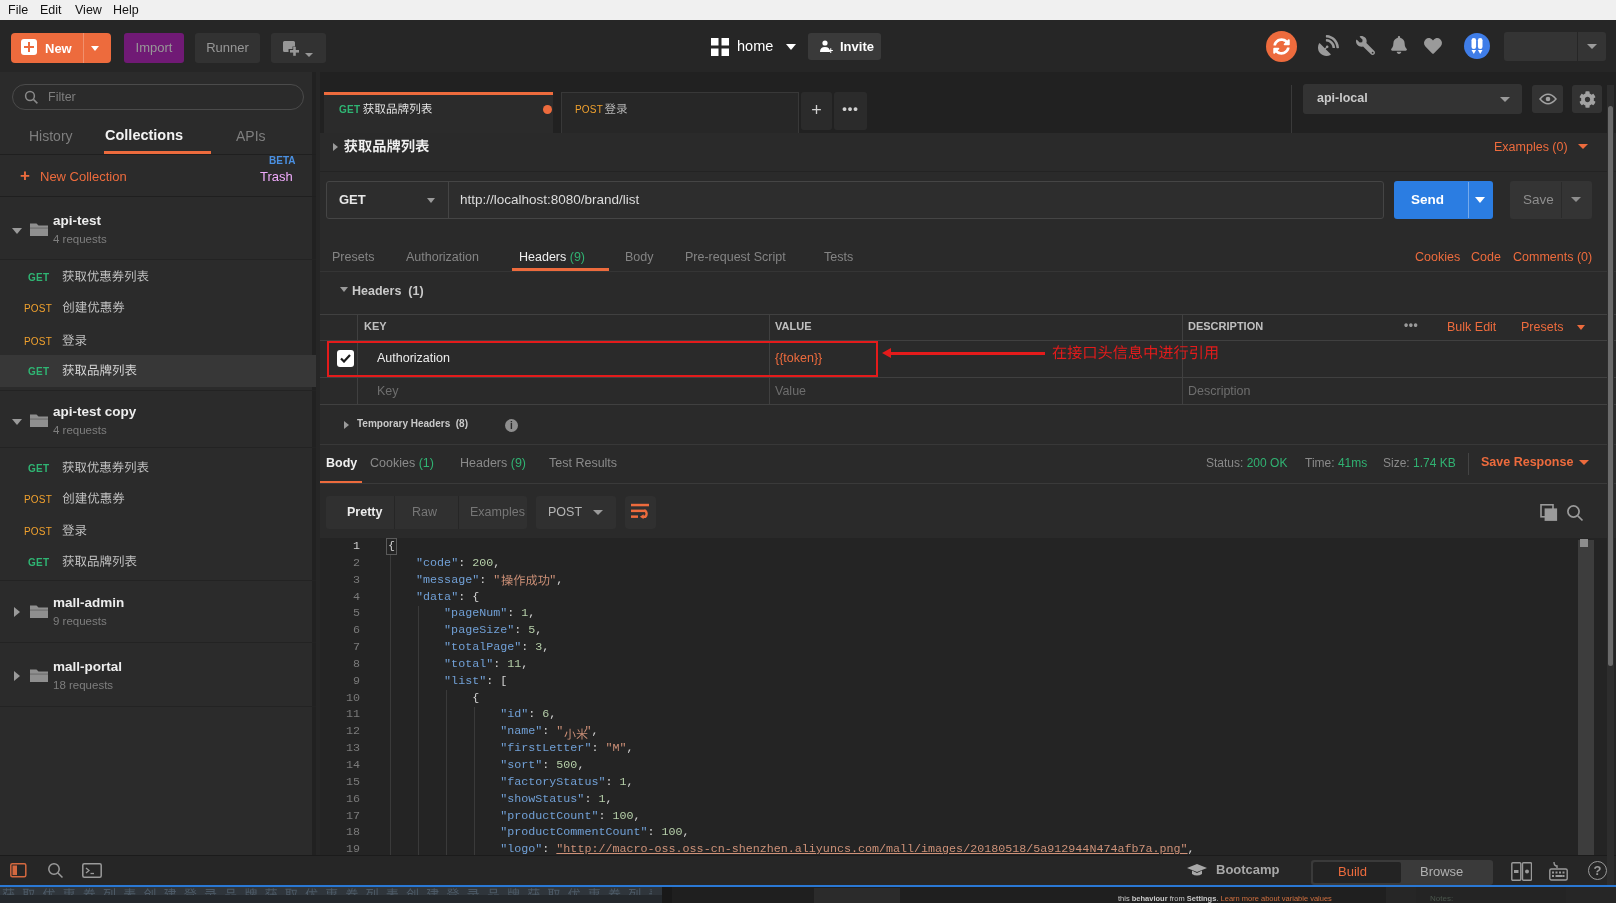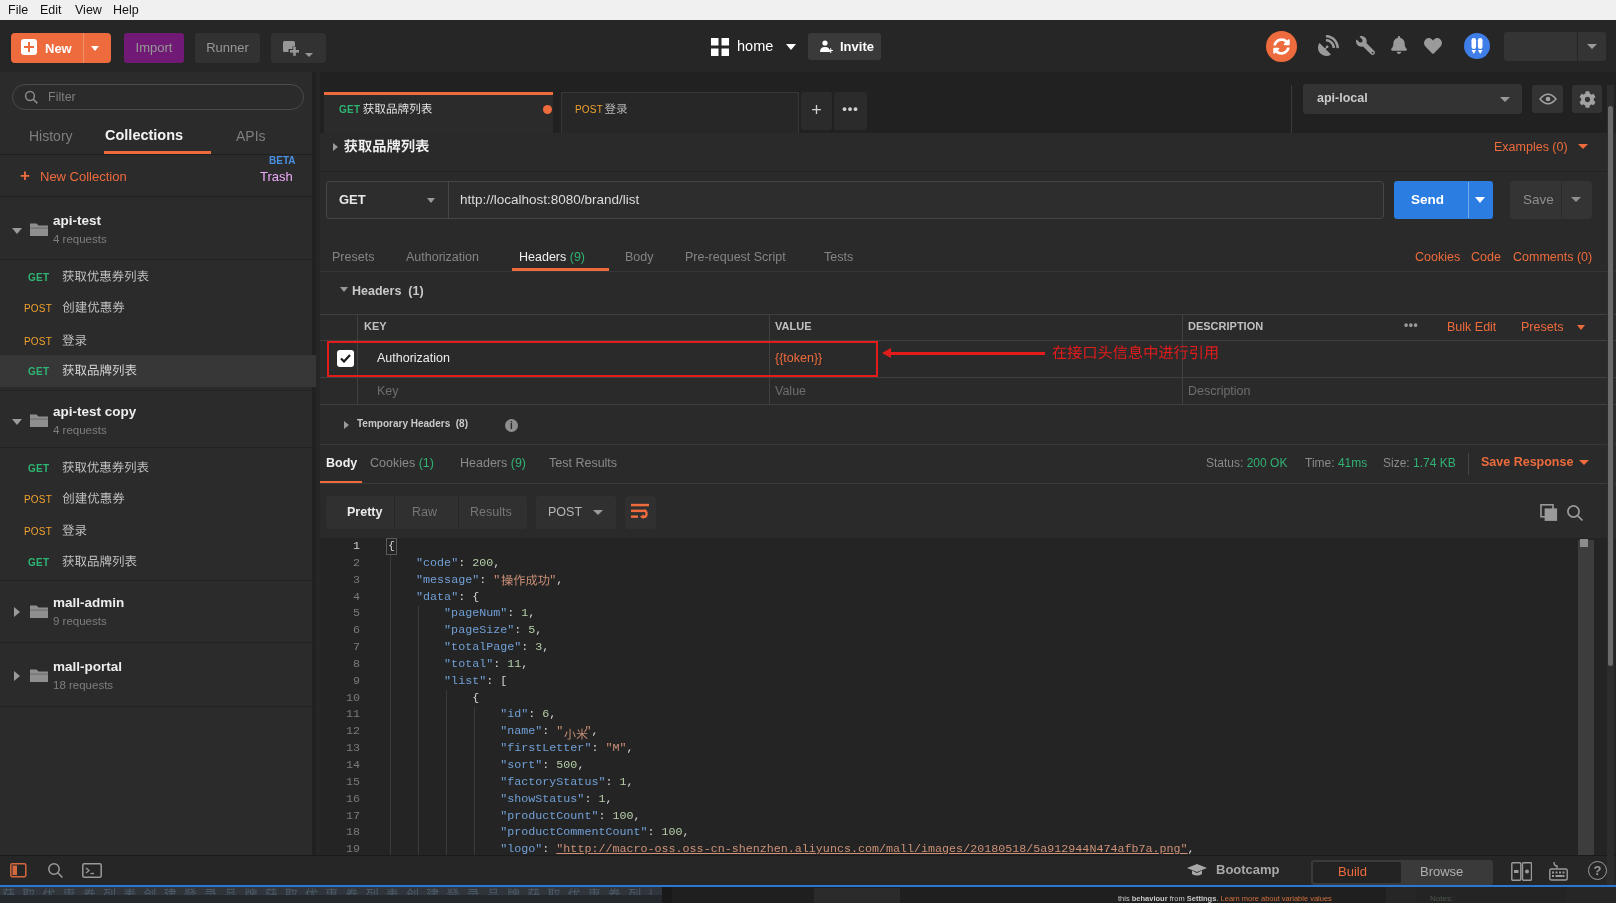--- a/index.html
+++ b/index.html
@@ -456,21 +456,21 @@
     <div class="ab" style="left:1148px;top:381px;width:1px;height:22px;background:#444444;"></div>
     <div class="ab" style="left:1161px;top:383px;color:#ed6b3d;font-size:12.5px;font-weight:bold;">Save Response</div>
     <div class="ab" style="left:1259px;top:388px;width:0;height:0;border-left:5px solid transparent;border-right:5px solid transparent;border-top:5.5px solid #ed6b3d;"></div>
     <div class="ab" style="left:0;top:411px;width:1296px;height:1px;background:#3a3a3a;"></div>
 
     <div class="ab" style="left:6px;top:424px;width:201px;height:33px;background:#303030;border-radius:3px;"></div>
     <div class="ab" style="left:27px;top:433px;color:#ececec;font-size:12.5px;font-weight:bold;">Pretty</div>
     <div class="ab" style="left:74px;top:424px;width:1px;height:33px;background:#262626;"></div>
     <div class="ab" style="left:92px;top:433px;color:#767676;font-size:12.5px;">Raw</div>
     <div class="ab" style="left:138px;top:424px;width:1px;height:33px;background:#262626;"></div>
-    <div class="ab" style="left:150px;top:433px;color:#767676;font-size:12.5px;">Results</div>
+    <div class="ab" style="left:150px;top:433px;color:#767676;font-size:12.5px;">Examples</div>
     <div class="ab" style="left:216px;top:424px;width:80px;height:33px;background:#303030;border-radius:3px;"></div>
     <div class="ab" style="left:228px;top:433px;color:#b5b5b5;font-size:12.5px;">POST</div>
     <div class="ab" style="left:273px;top:438px;width:0;height:0;border-left:5px solid transparent;border-right:5px solid transparent;border-top:5.5px solid #9a9a9a;"></div>
     <div class="ab" style="left:305px;top:424px;width:31px;height:33px;background:#303030;border-radius:4px;"></div>
     <svg class="ab" style="left:311px;top:431px;" width="20" height="17" viewBox="0 0 20 17">
       <rect x="0" y="0.8" width="18" height="2.5" fill="#ed6b3d"></rect>
       <rect x="0" y="6.6" width="13.5" height="2.5" fill="#ed6b3d"></rect>
       <rect x="0" y="12.4" width="7" height="2.5" fill="#ed6b3d"></rect>
       <path d="M13 7.85 L14.4 7.85 A 4.2 4.2 0 0 1 14.4 13.65 L12 13.65" fill="none" stroke="#ed6b3d" stroke-width="2.5"></path>
       <path d="M12.6 11.2 L12.6 16.1 L8.9 13.65 Z" fill="#ed6b3d"></path>

